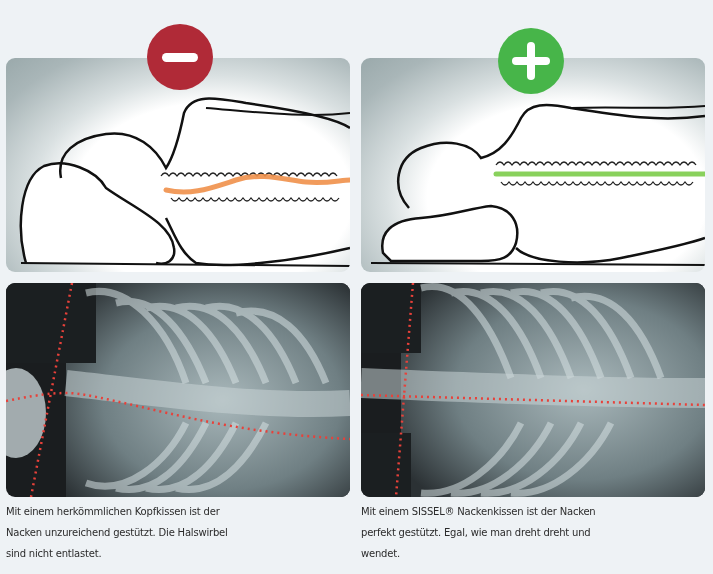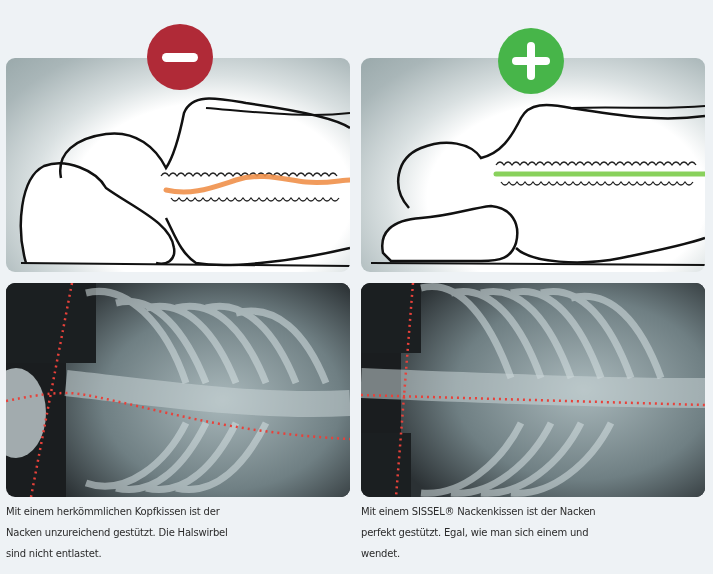--- a/index.html
+++ b/index.html
@@ -133,14 +133,14 @@
       <path d="M52 0 L35 214"></path>
       <path d="M0 112 L344 122"></path>
     </g>
   </svg>
 </div>
 
 <div class="caption" style="left:6px; width:345px;">Mit einem herkömmlichen Kopfkissen ist der
 Nacken unzureichend gestützt. Die Halswirbel
 sind nicht entlastet.</div>
 <div class="caption" style="left:361px; width:345px;">Mit einem SISSEL® Nackenkissen ist der Nacken
-perfekt gestützt. Egal, wie man sich einem und
+perfekt gestützt. Egal, wie man dreht dreht und
 wendet.</div>
 
 </body></html>

